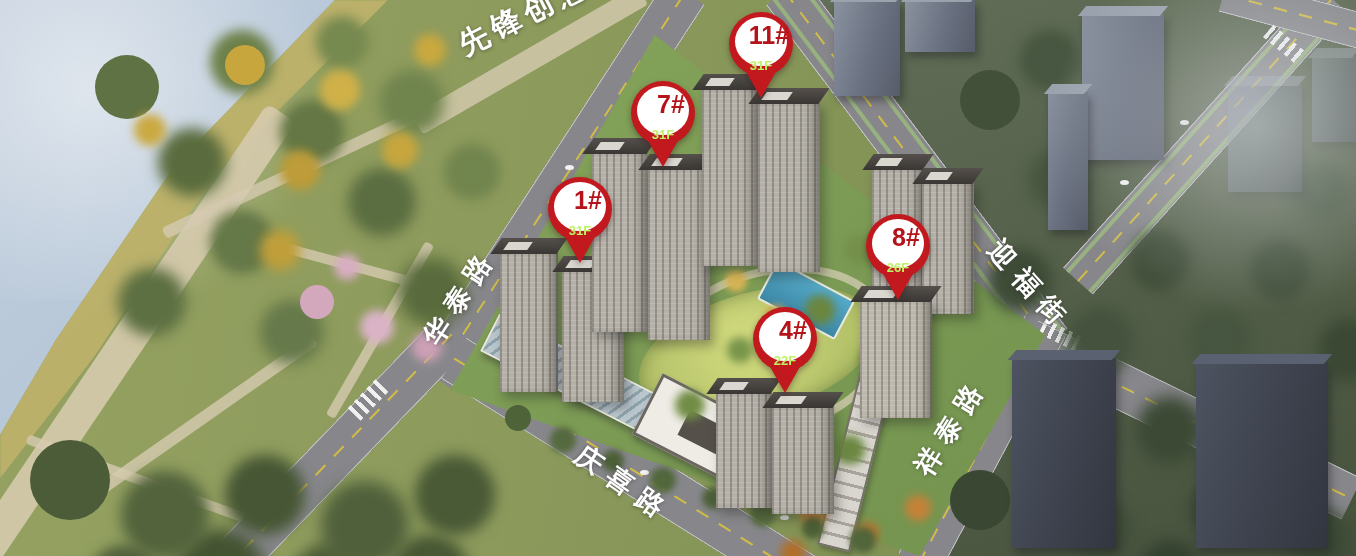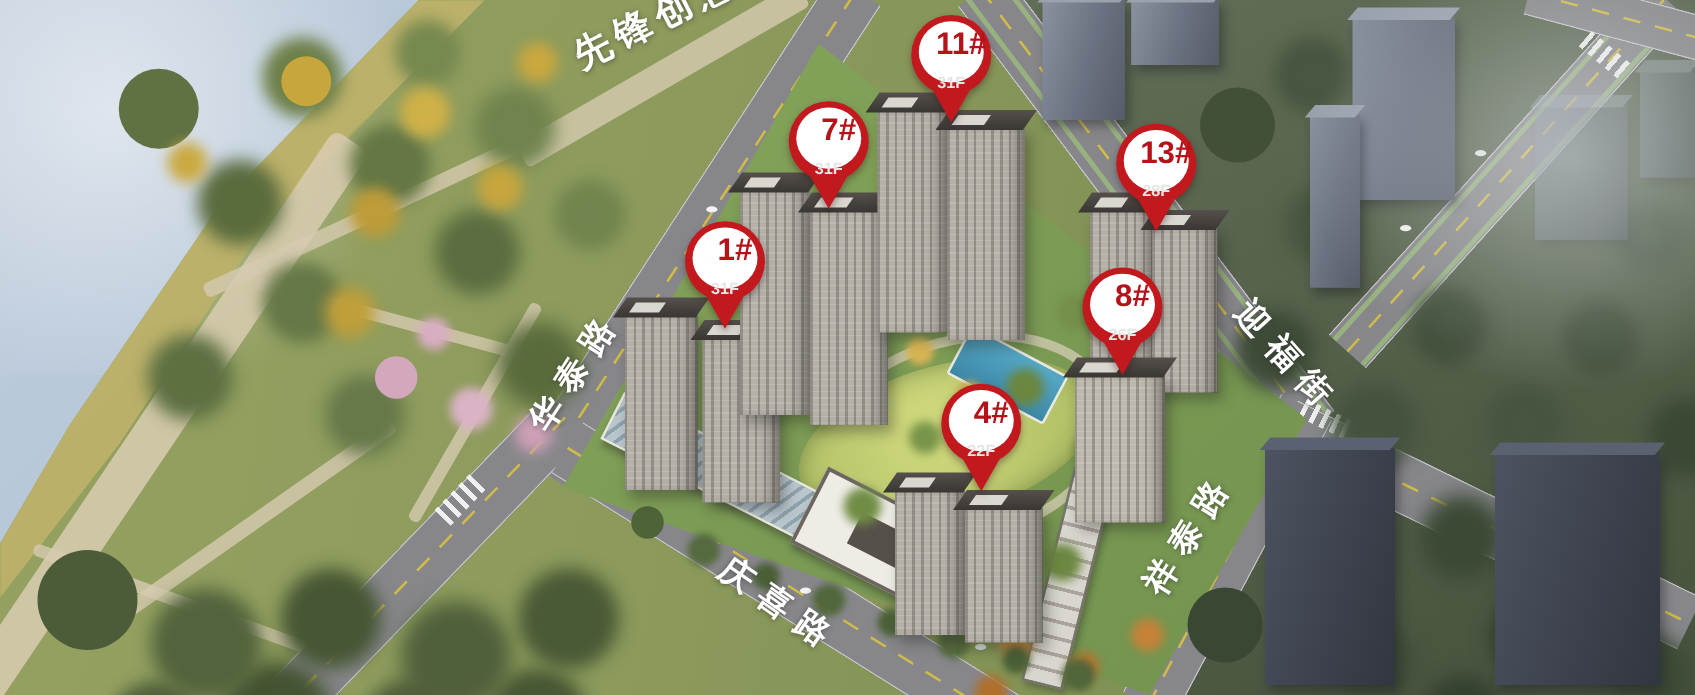--- a/index.html
+++ b/index.html
@@ -84,21 +84,21 @@
   .rlabel{position:absolute;color:#fff;font-weight:bold;font-size:27px;letter-spacing:10px;
     text-align:center;text-shadow:0 1px 4px rgba(40,40,40,.55);white-space:nowrap;}
 
   
   .pin{position:absolute;width:64px;height:88px;z-index:50;filter:drop-shadow(0 3px 3px rgba(40,20,20,.4));}
   .pin-head{position:absolute;left:0;top:0;width:64px;height:64px;border-radius:50%;background:#c2191f;}
   .pin-inner{position:absolute;left:6px;top:5px;width:52px;height:49px;background:#fff;border-radius:50%;}
   .pin-id{position:absolute;left:16px;right:0;top:9px;text-align:center;
     font-size:25px;font-weight:bold;color:#b5121a;letter-spacing:0;}
   .pin-floors{position:absolute;left:0;right:0;bottom:3px;text-align:center;
-    font-size:13px;font-weight:bold;color:#e5e5e5;}
+    font-size:13px;font-weight:bold;color:#bef264;}
   .pin-tip{position:absolute;left:16px;top:58px;width:0;height:0;
     border-left:16px solid transparent;border-right:16px solid transparent;border-top:28px solid #c2191f;}
 </style>
 </head>
 <body>
 
 <div class="scene">
 
   <div class="ly water"></div>
   <div class="ly water-glint"></div>
@@ -211,22 +211,14 @@
     </div>
   </div>
   <div class="pin" style="left:729px;top:12px;">
     <div class="pin-tip"></div>
     <div class="pin-head">
       <div class="pin-inner"></div>
       <span class="pin-id">11#</span>
       <span class="pin-floors">31F</span>
     </div>
   </div>
-  <div class="pin" style="left:893px;top:99px;">
-    <div class="pin-tip"></div>
-    <div class="pin-head">
-      <div class="pin-inner"></div>
-      <span class="pin-id">13#</span>
-      <span class="pin-floors">28F</span>
-    </div>
-  </div>
 
 </div>
 
 </body></html>

